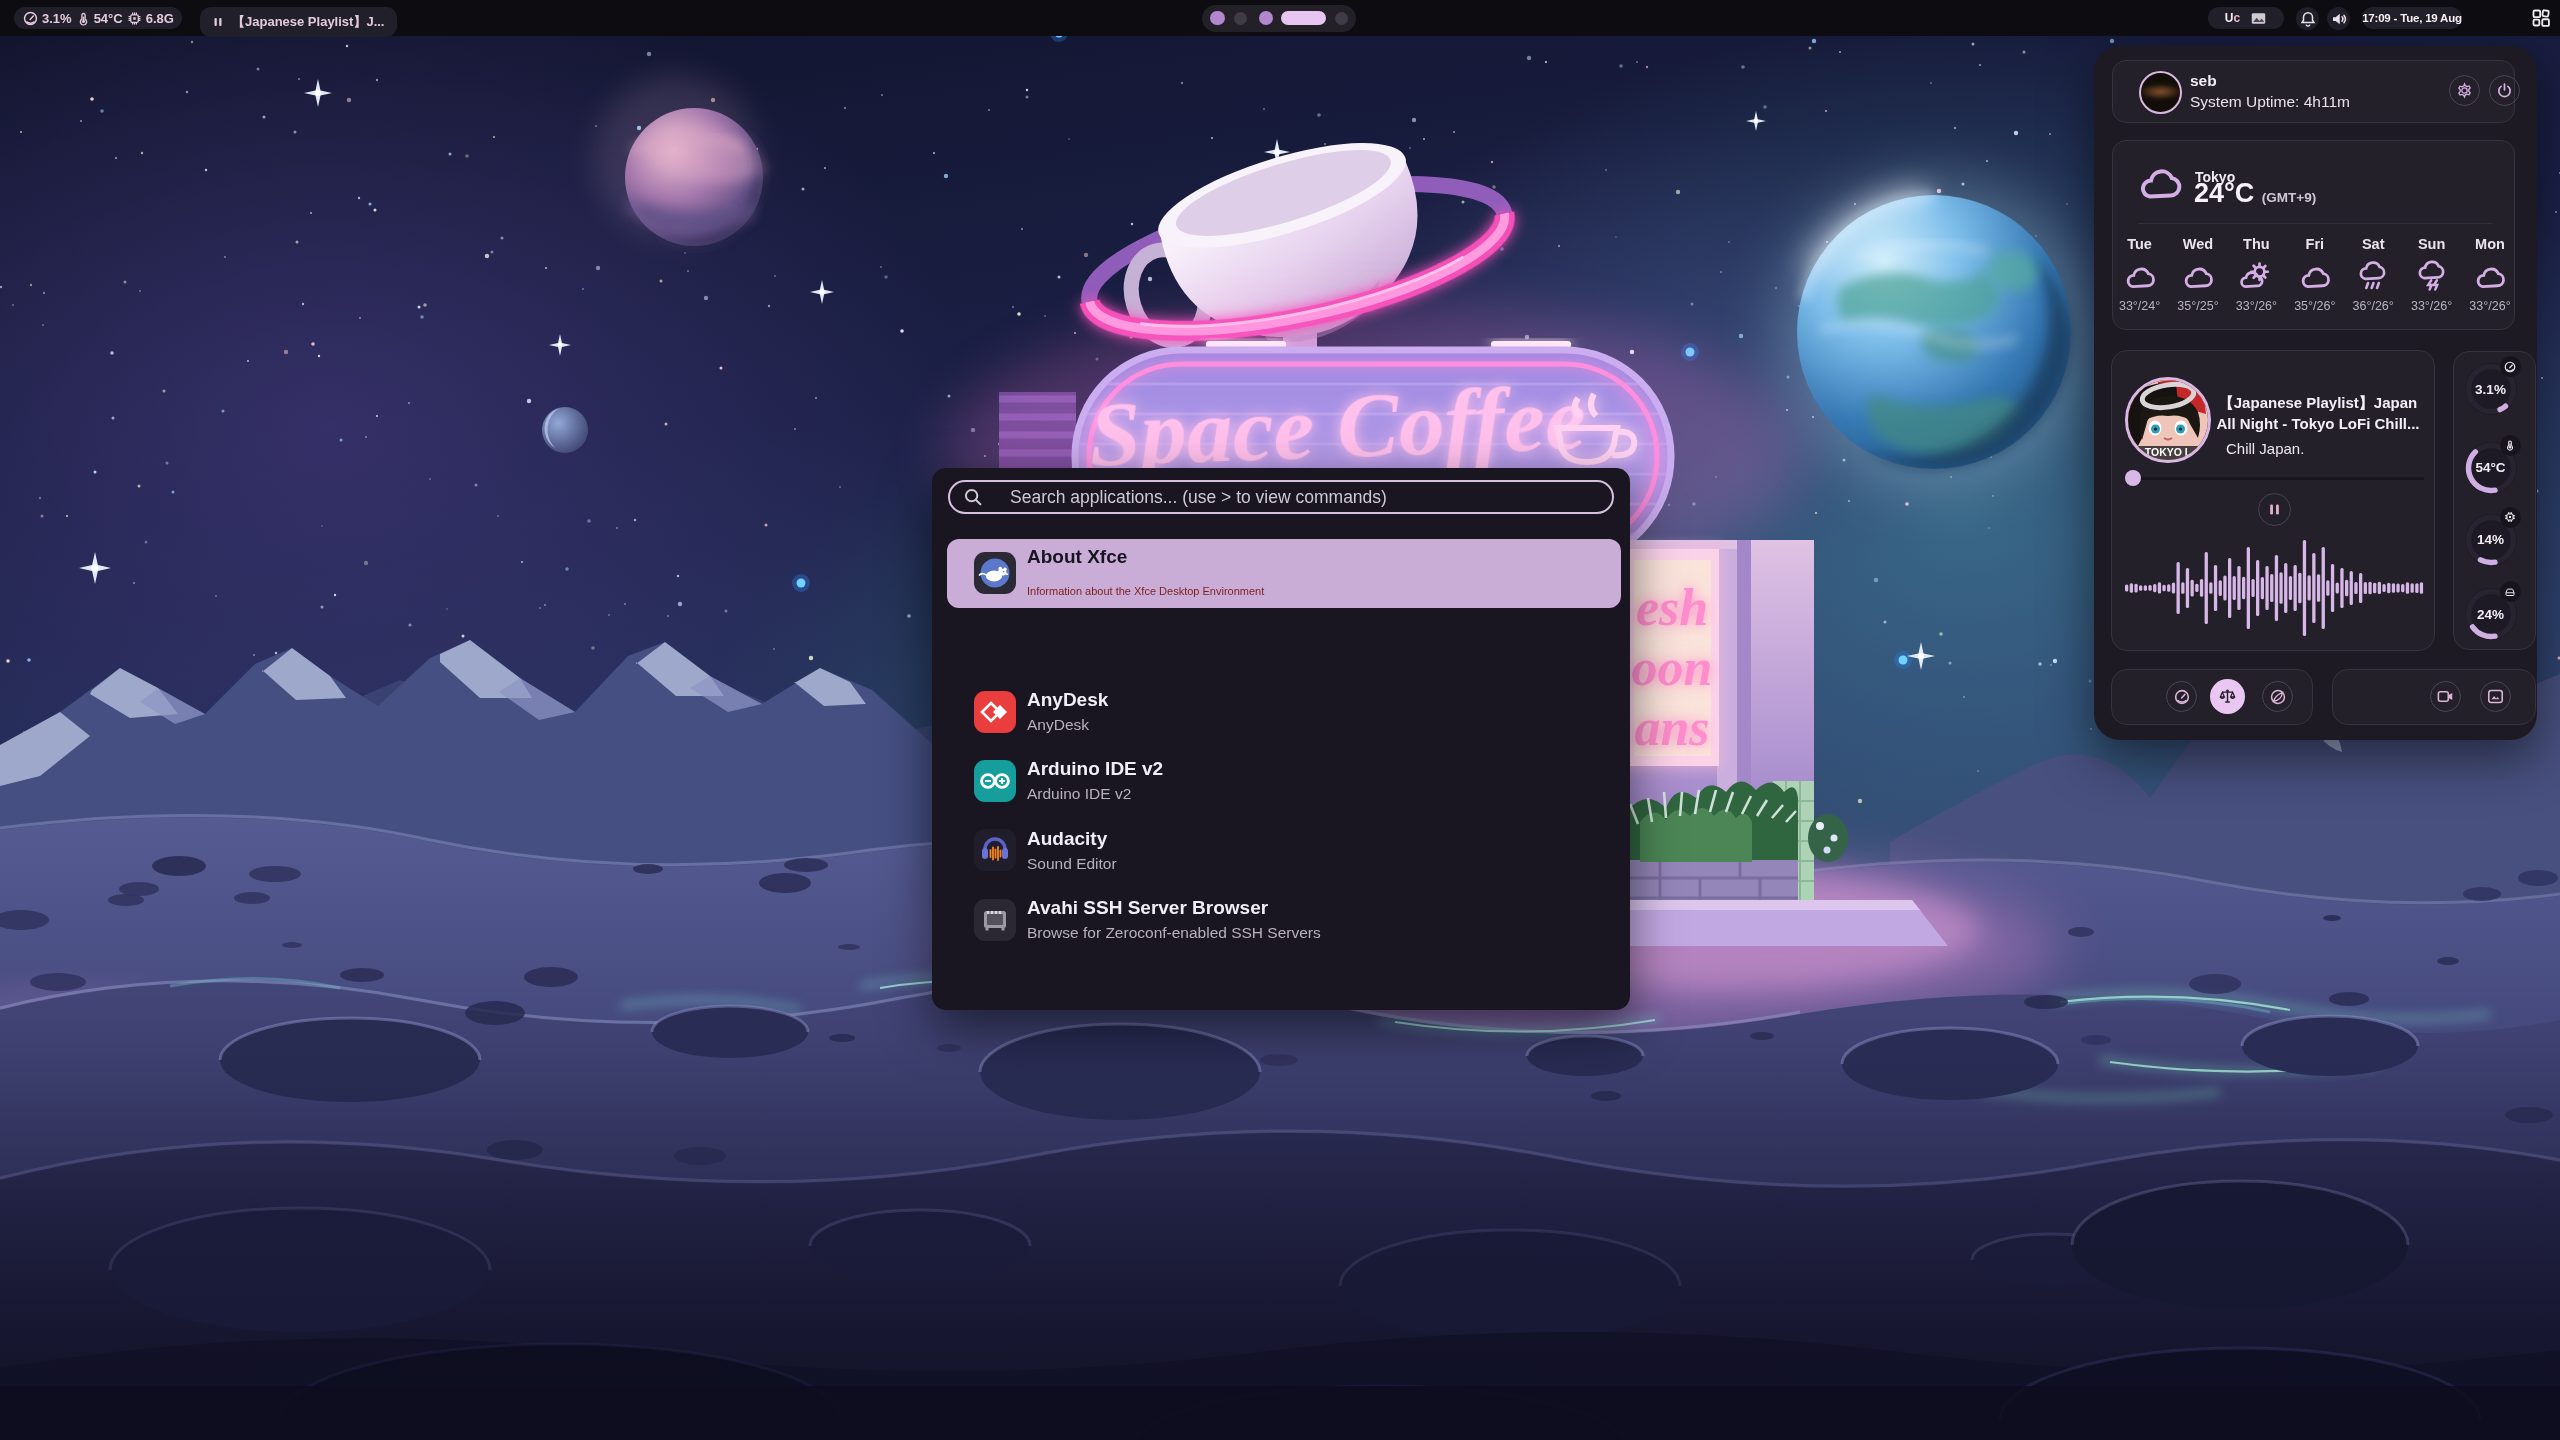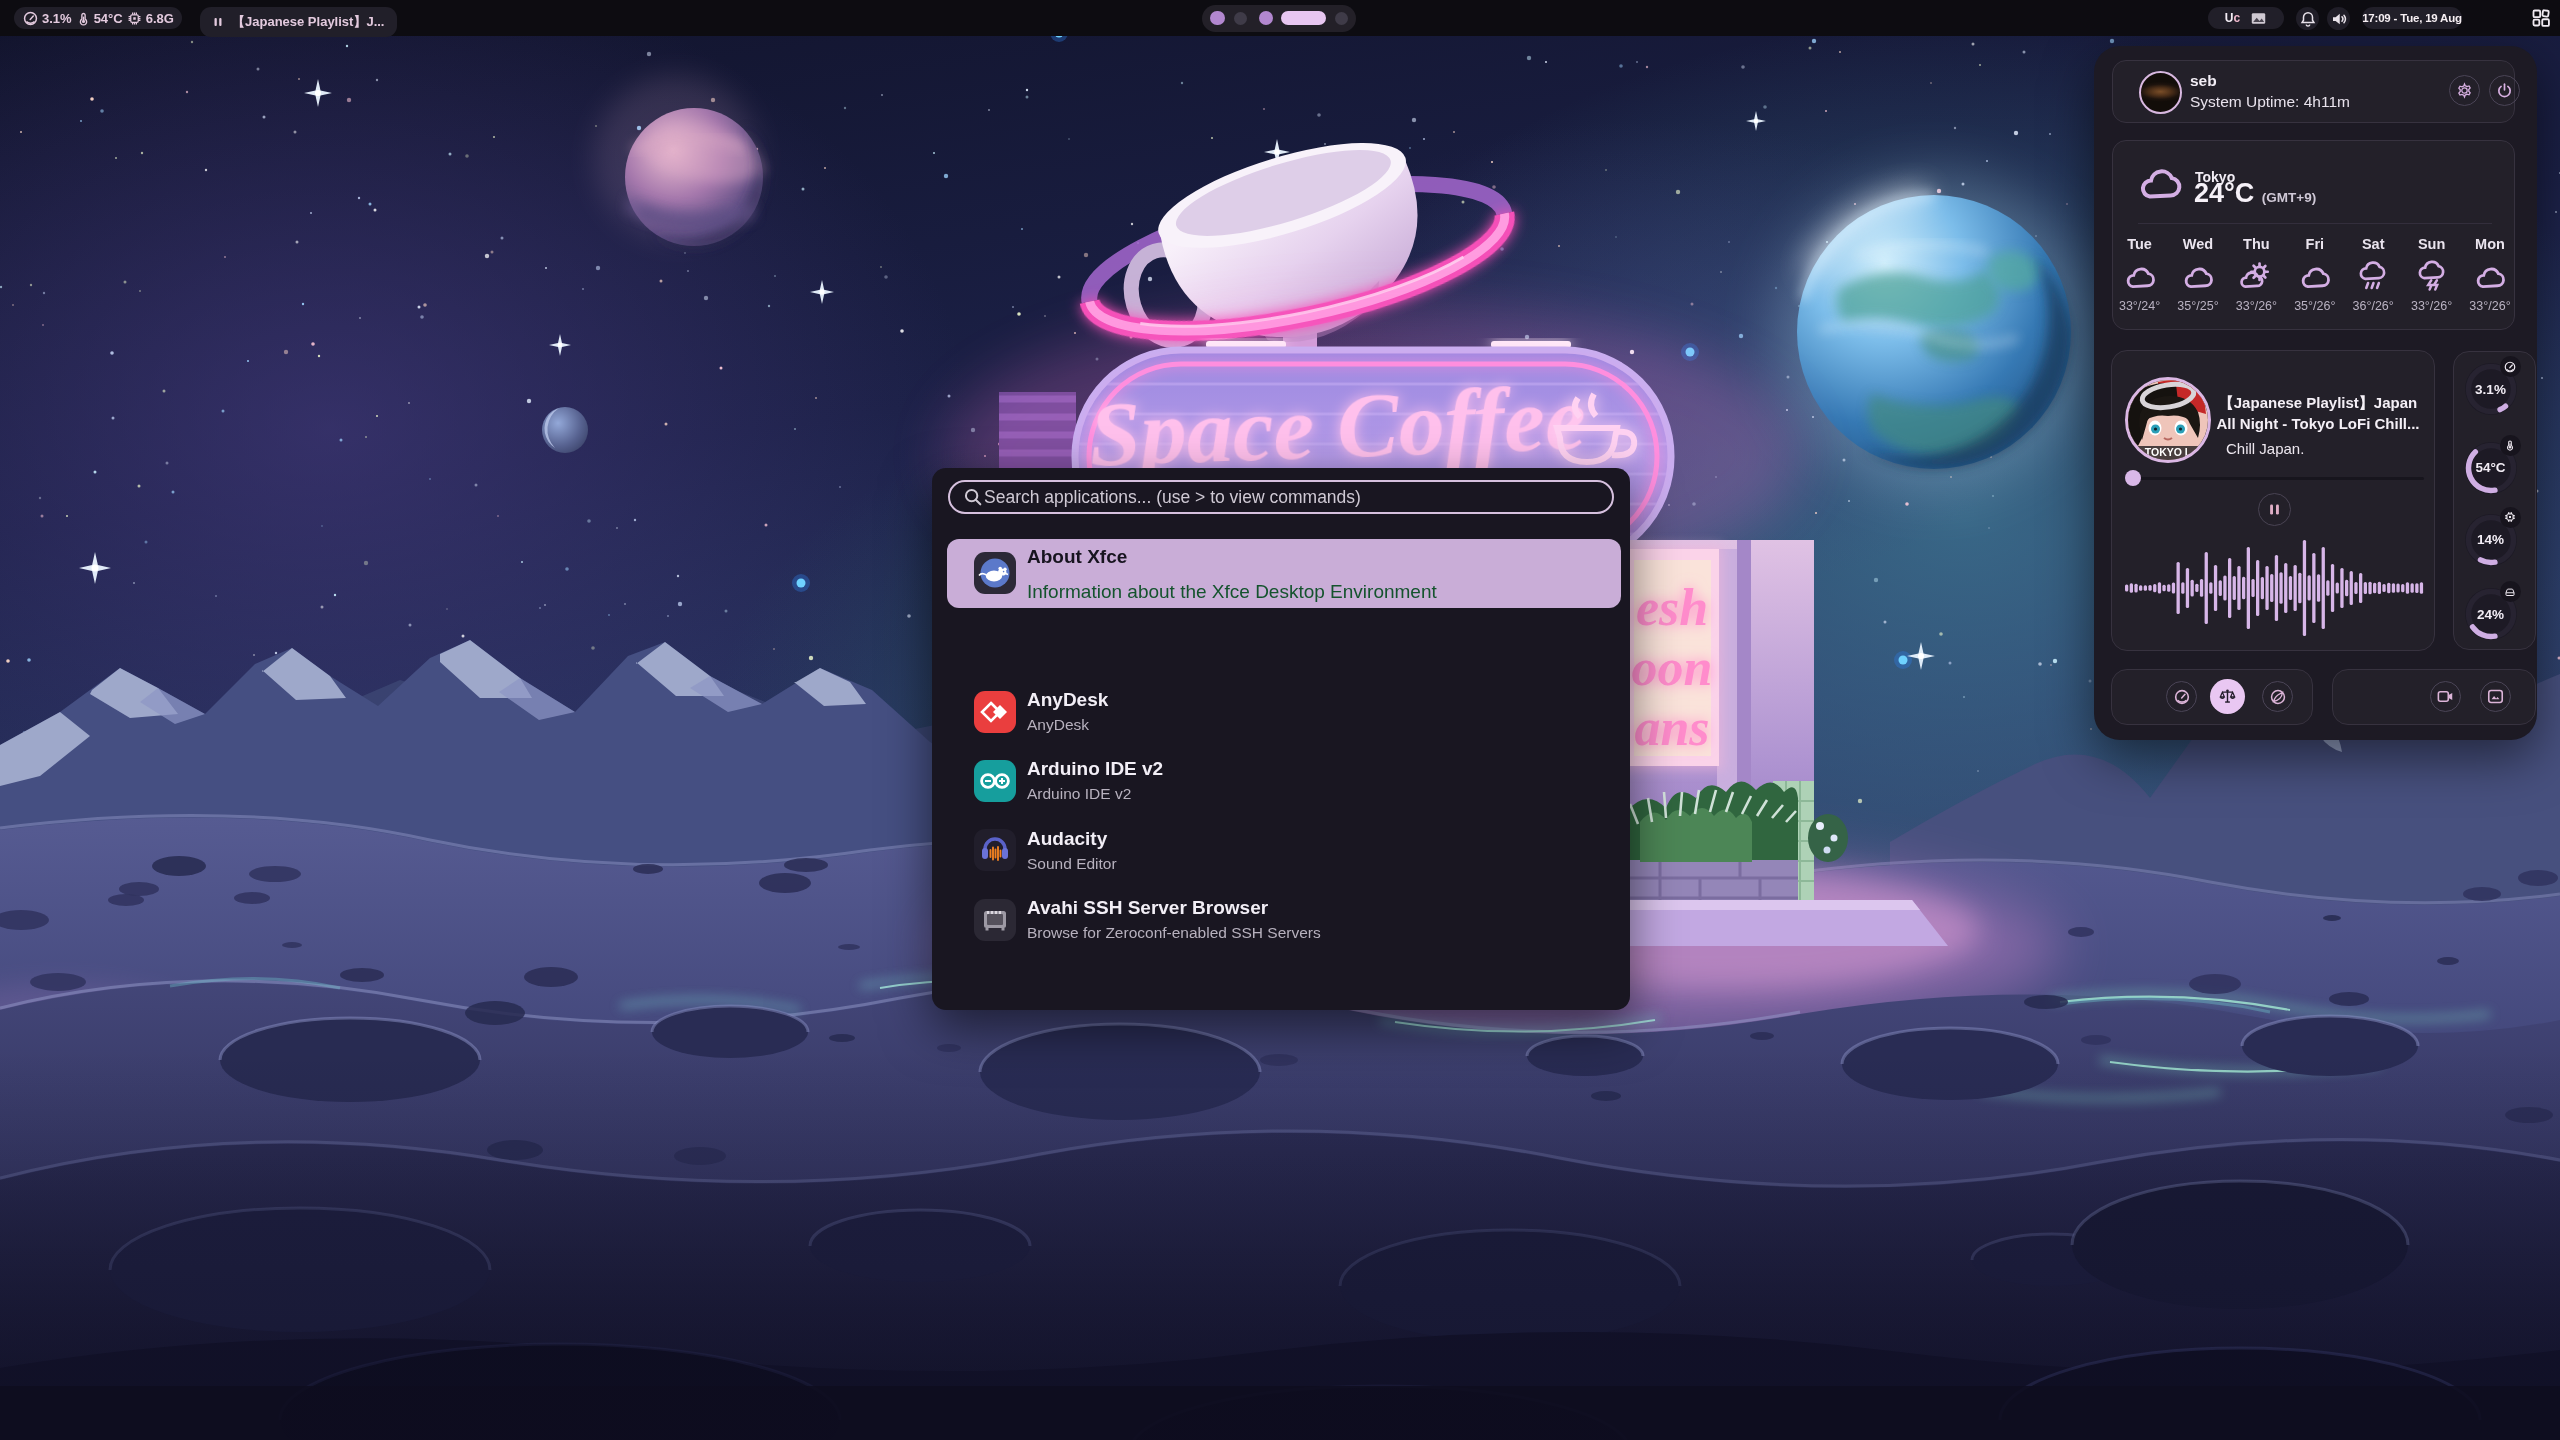--- a/index.html
+++ b/index.html
@@ -927,38 +927,38 @@
         <rect x="13.5" y="13.5" width="8" height="8" rx="1.5" fill="none" stroke="#f0eaf2" stroke-width="2.2"></rect>
       </svg></div>
 </div>
 
 <div class="launcher">
  <div class="search">
       <svg width="22" height="22" viewBox="0 0 24 24" style="">
         <circle cx="10.5" cy="10.5" r="6.2" fill="none" stroke="#cfc9d4" stroke-width="2.2"></circle>
         <path d="M15 15 l5 5" stroke="#cfc9d4" stroke-width="2.2" stroke-linecap="round"></path>
       </svg>
-      <span style="margin-left:0">Search applications... (use &gt; to view commands)</span>
+      <span style="margin-left:26px">Search applications... (use &gt; to view commands)</span>
     </div>
  <div class="row sel" style="top:70.5px">
       <div class="appic" style="background:#2c2937">
         <svg width="42" height="42" viewBox="0 0 42 42">
 <circle cx="21" cy="21" r="14.5" fill="#5b79ca"></circle>
 <ellipse cx="20" cy="24" rx="8.2" ry="5.4" fill="#fff"></ellipse>
 <ellipse cx="28.2" cy="20.2" rx="4.2" ry="3.4" fill="#fff"></ellipse>
 <circle cx="26.2" cy="16.6" r="1.8" fill="#fff"></circle>
           <circle cx="31" cy="17.2" r="1.7" fill="#fff"></circle>
 <path d="M12.5 23 q-5 -3 -7.5 0.5" stroke="#fff" stroke-width="1.5" fill="none"></path>
 <path d="M31.5 21.5 l2.5 1" stroke="#fff" stroke-width="1.4"></path>
 <circle cx="29.6" cy="19.6" r="0.8" fill="#5b79ca"></circle>
         </svg>
       </div>
 <div class="rtxt">
         <div style="font-size:19px;font-weight:bold;color:#17141f;line-height:24px">About Xfce</div>
-<div style="font-size:19px;color:#14532d;line-height:21px;margin-top:12px">Information about the Xfce Desktop Environment</div>
+<div style="font-size:11px;color:#7f1d1d;line-height:21px;margin-top:12px">Information about the Xfce Desktop Environment</div>
       </div>
     </div>
     <div class="row" style="top:209.1px">
       <div class="appic" style="background:#ea3e3e">
         <svg width="42" height="42" viewBox="0 0 42 42">
 <path d="M17 12 L26 21 L17 30 L8 21 Z" fill="none" stroke="#fff" stroke-width="2.6"></path>
 <path d="M26 14 L33 21 L26 28 L19 21 Z" fill="#fff"></path>
         </svg>
       </div>
 <div class="rtxt">

